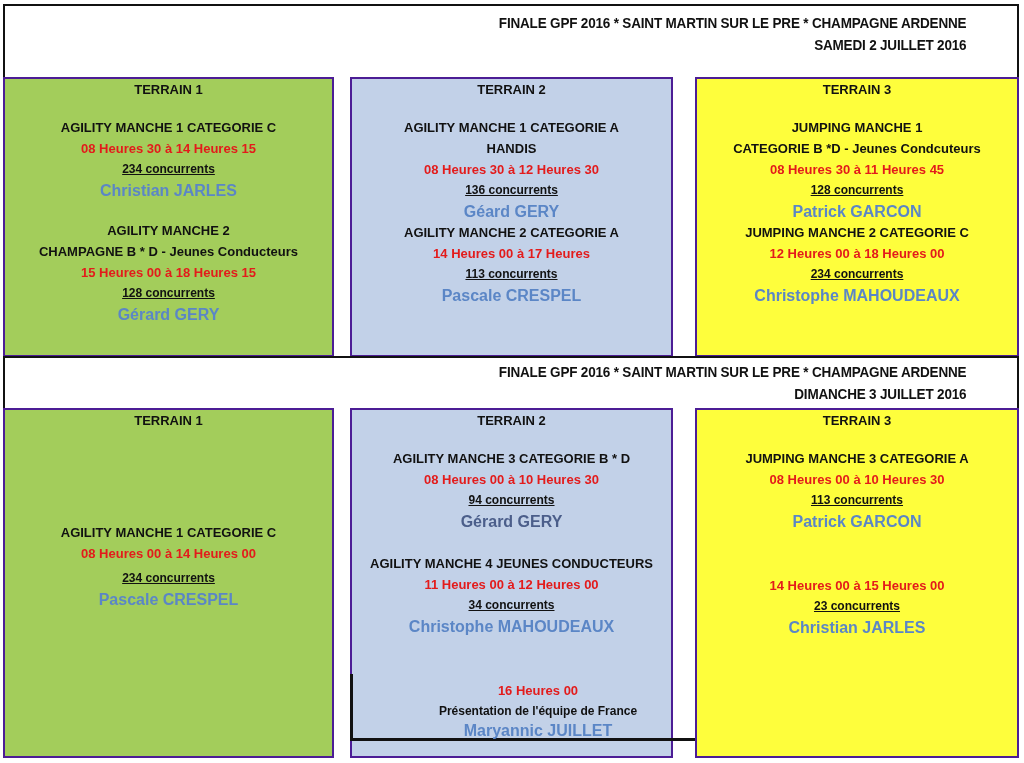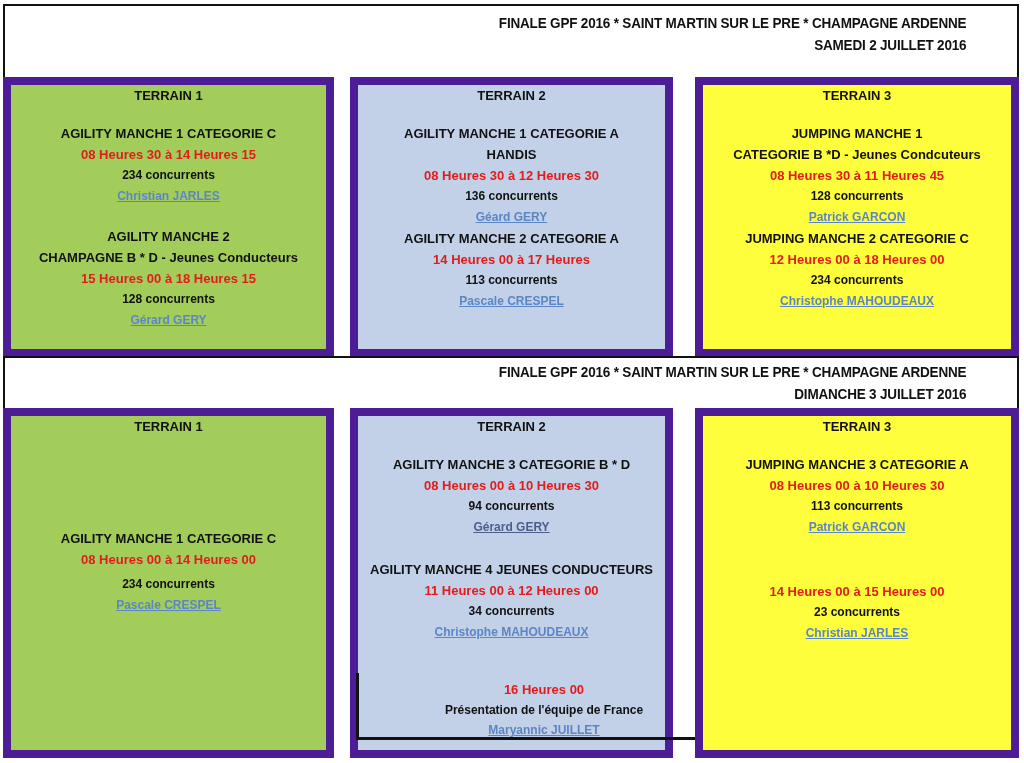--- a/index.html
+++ b/index.html
@@ -16,45 +16,45 @@
   }
   .header .line {
     font-size: 15px; line-height: 22px; letter-spacing: -0.2px;
     transform: scaleX(0.9); transform-origin: center;
   }
   .header-1 { top: 4px; height: 73px; padding-top: 6px; }
   .header-2 { top: 356px; height: 52px; padding-top: 3px; border-left: 2px solid #111; border-right: 2px solid #111; }
 
   .box {
     position: absolute; box-sizing: border-box;
-    border: 8px solid #4c1d95; text-align: center;
+    border: 2px solid #4c1d95; text-align: center;
   }
   .green { background: #a3cd5b; }
   .blue { background: #c2d1e8; }
   .yellow { background: #fefe3c; }
 
   .b1-t1 { left: 3px;   top: 77px;  width: 331px; height: 280px; }
   .b1-t2 { left: 350px; top: 77px;  width: 323px; height: 280px; }
   .b1-t3 { left: 695px; top: 77px;  width: 324px; height: 280px; }
 
   .b2-t1 { left: 3px;   top: 408px; width: 331px; height: 350px; }
   .b2-t2 { left: 350px; top: 408px; width: 323px; height: 350px; }
   .b2-t3 { left: 695px; top: 408px; width: 324px; height: 350px; }
 
   .inner-pres {
-    position: absolute; left: -2px; width: 376px; top: 257px; height: 67px;
+    position: absolute; left: -2px; width: 376px; top: 264px; height: 67px;
     border: 3px solid #111; border-top: none; box-sizing: border-box;
   }
 
   .terrain { font-size: 13px; line-height: 18px; margin-top: 2px; }
   .event { margin-top: 0; }
   .title { font-size: 13px; line-height: 21px; color: #111; }
   .time { font-size: 13px; line-height: 21px; color: #e31b1b; }
-  .count { font-size: 12px; line-height: 21px; color: #111; }
-  .judge { font-size: 12px; line-height: 21px; color: #5b86c6; text-decoration: underline; }
+  .count { font-size: 12px; line-height: 21px; color: #111; text-decoration: underline; }
+  .judge { font-size: 16px; line-height: 21px; color: #5b86c6; }
   .judge.dark { color: #4b5e8a; }
   .pres-text { font-size: 12px; line-height: 20px; color: #111; }
 </style>
 </head>
 <body>
 
 <div class="header header-1">
   <div class="line">FINALE GPF 2016 * SAINT MARTIN SUR LE PRE * CHAMPAGNE ARDENNE</div>
   <div class="line">SAMEDI 2 JUILLET 2016</div>
 </div>

